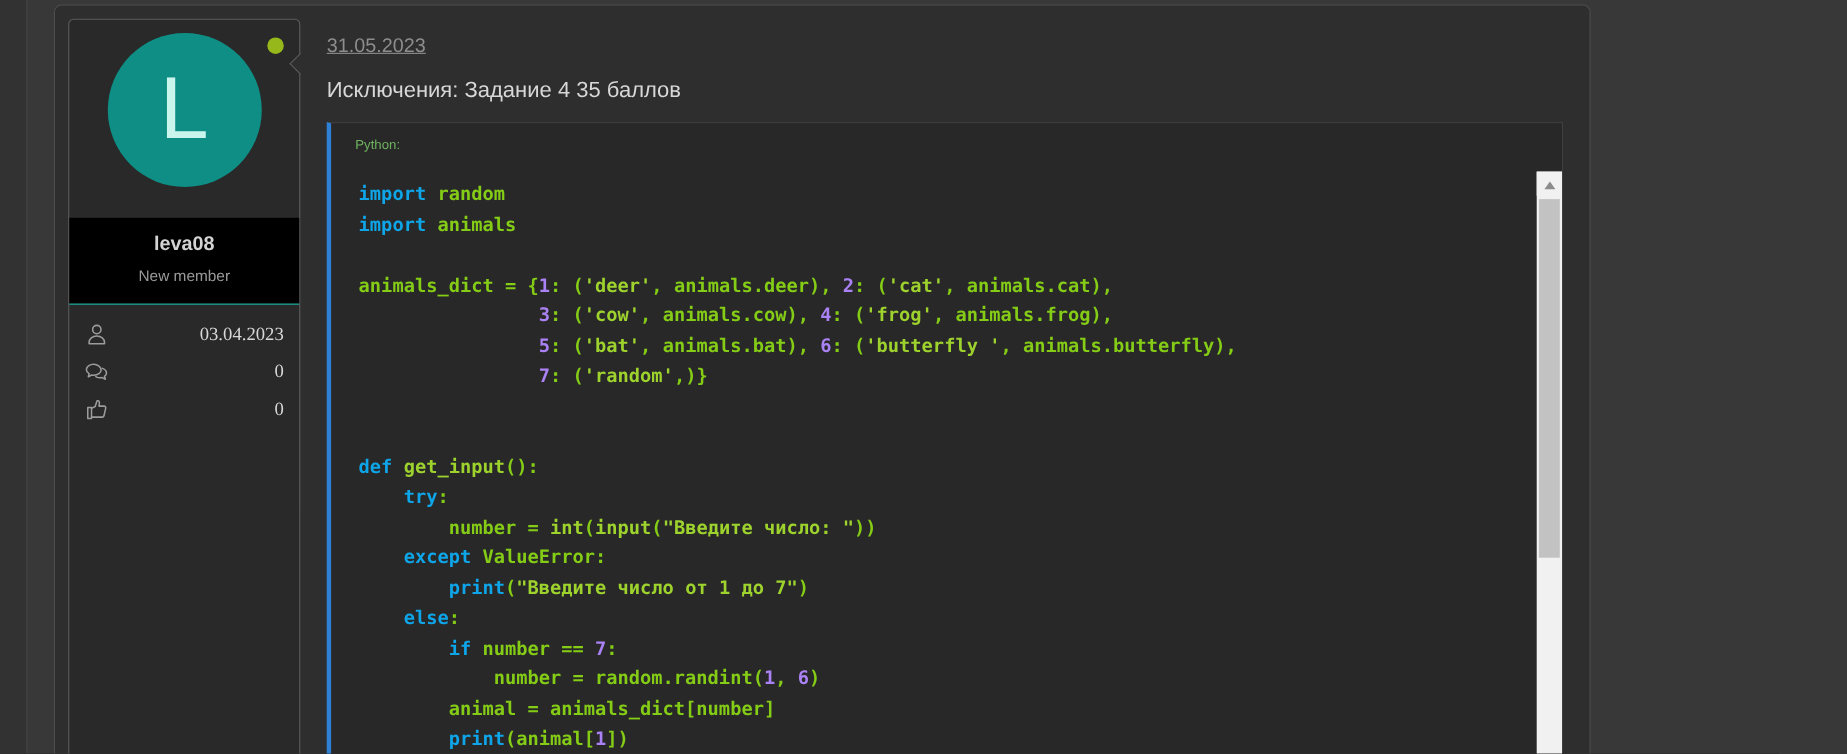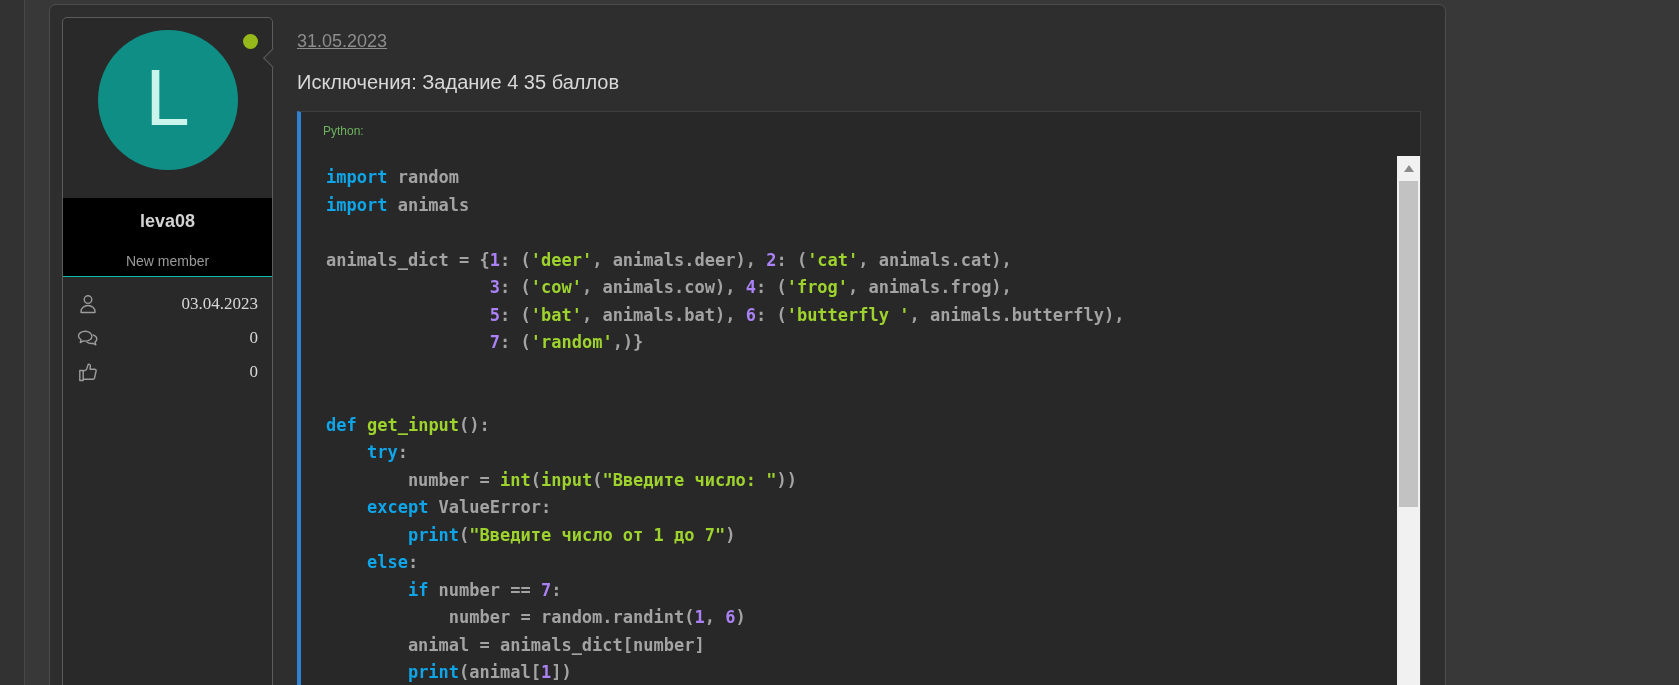--- a/index.html
+++ b/index.html
@@ -22,21 +22,21 @@
     background:#2e2e2e; border-left:1px solid #5c5c5c; border-bottom:1px solid #5c5c5c;
     transform:rotate(45deg); z-index:3; }
   .avatar { position:relative; margin:12px auto 0; width:140px; height:140px; border-radius:50%;
     background:#0e8e84; color:#c9f5ec; font-size:80px; line-height:136px; text-align:center;
     font-weight:400; z-index:2; }
   .online-dot { position:absolute; top:16px; right:14px; width:15px; height:15px;
     border-radius:50%; background:#97b81b; z-index:4; }
   .user-bar { position:absolute; left:0; right:0; top:180px; height:78px; background:#000000;
     text-align:center; padding-top:13px; }
   .username { font-size:18px; font-weight:700; color:#d3d3d3; }
-  .user-title { margin-top:21px; font-size:14px; color:#9a9a9a; }
+  .user-title { margin-top:10px; font-size:14px; color:#9a9a9a; }
   .stats { position:absolute; left:0; right:0; top:258px; border-top:1px solid #14b8a6;
     padding:10px 14px 0 13px; }
   .stat-row { display:flex; align-items:center; justify-content:space-between; height:34px; }
   .stat-row svg { width:24px; height:24px; stroke:#9c9c9c; fill:none; stroke-width:1.4;
     stroke-linecap:round; stroke-linejoin:round; }
   .stat-value { font-family:"Liberation Serif", serif; font-size:17px; color:#d8d8d8; }
 
   
   .content { position:absolute; left:224px; right:0; top:0; bottom:0; padding:26px 24px 0 23px; }
   .post-date { font-size:18px; color:#8d8d8d;text-decoration:underline; }
@@ -47,21 +47,21 @@
     border:1px solid #3f3f3f; border-left:4px solid #2e81d4; }
   .code-header { height:44px; padding:12px 0 0 22px; font-size:12px; }
   .lang-label { color:#6db35f; }
   .code-pre { position:absolute; left:0; right:26px; top:44px; height:900px; overflow:hidden;
     padding:8px 0 0 25px; font-family:"DejaVu Sans Mono", monospace; font-weight:600;
     font-size:17px; line-height:27.5px; white-space:pre; color:#f2f2f2; }
   .code-line { height:27.5px; white-space:pre; }
   .tok-kw  { color:#0ea5e9;text-align:right; }
   .tok-grn { color:#9ed32e; }
   .tok-num { color:#ab82f5; }
-  .tok-pl  { color:#a3a3a3; }
+  .tok-pl  { color:#84cc16; }
 
   
   .scrollbar { position:absolute; top:44px; right:0; bottom:-1px; width:23px; background:#f1f1f1; }
   .sb-btn { position:relative; height:22px; width:100%; background:#f1f1f1; }
   .sb-btn .tri { position:absolute; left:50%; top:9px; margin-left:-5px; width:0; height:0;
     border-left:5px solid transparent; border-right:5px solid transparent;
     border-bottom:7px solid #8b8b8b; }
   .sb-thumb { position:absolute; top:25px; left:2px; right:2px; height:326px; background:#c2c2c2; }
 </style>
 </head>

